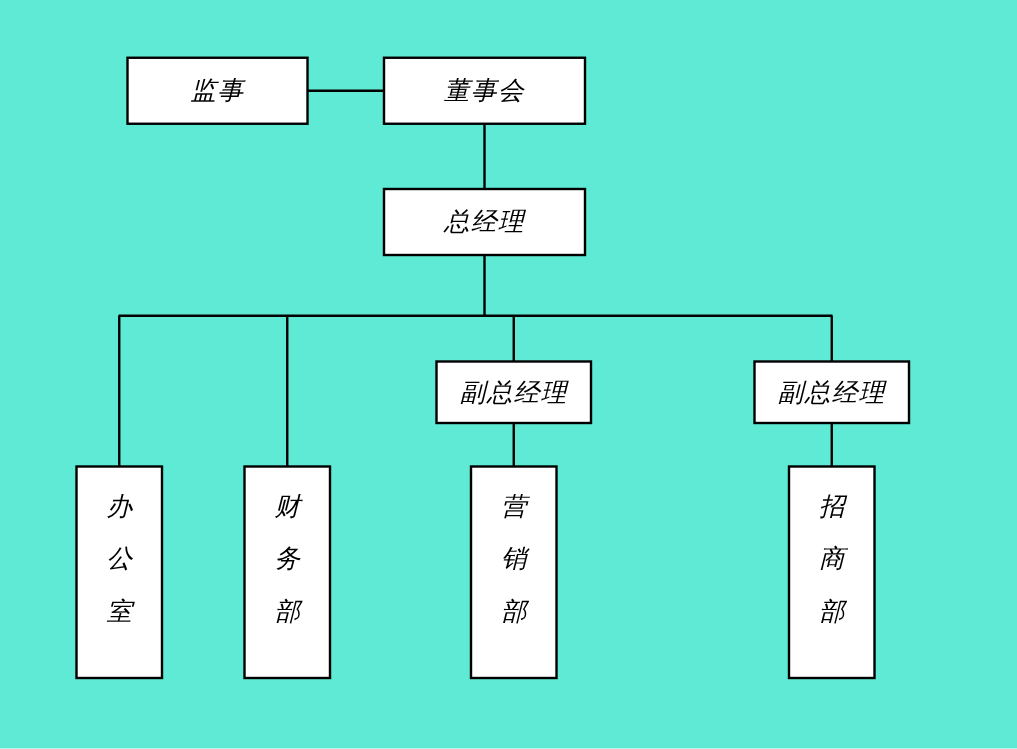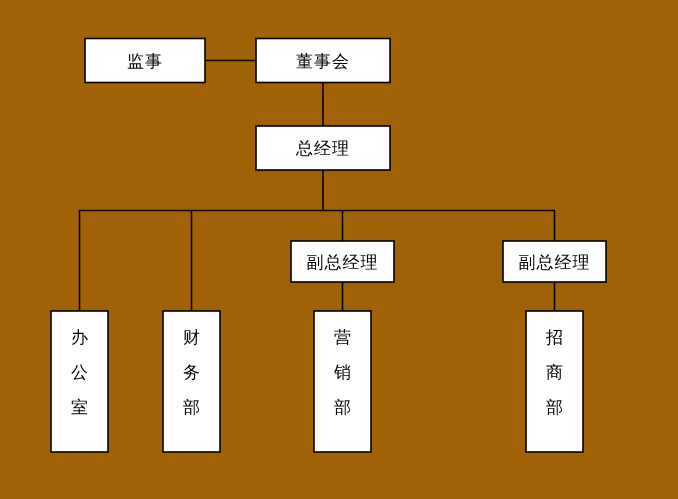--- a/index.html
+++ b/index.html
@@ -10,21 +10,22 @@
   body {
     width: 678px;
     height: 499px;
     overflow: hidden;
     font-family: "DejaVu Sans", "Liberation Sans", sans-serif;
   }
   #chart-root {
     position: relative;
     width: 678px;
     height: 499px;
-    background: #a16207;
+    background: #5eead4;
+    font-style: italic;
   }
   svg#org-svg {
     display: block;
     width: 678px;
     height: 499px;
   }
   .node-box {
     fill: #ffffff;
     stroke: #000000;
     stroke-width: 1.6;

